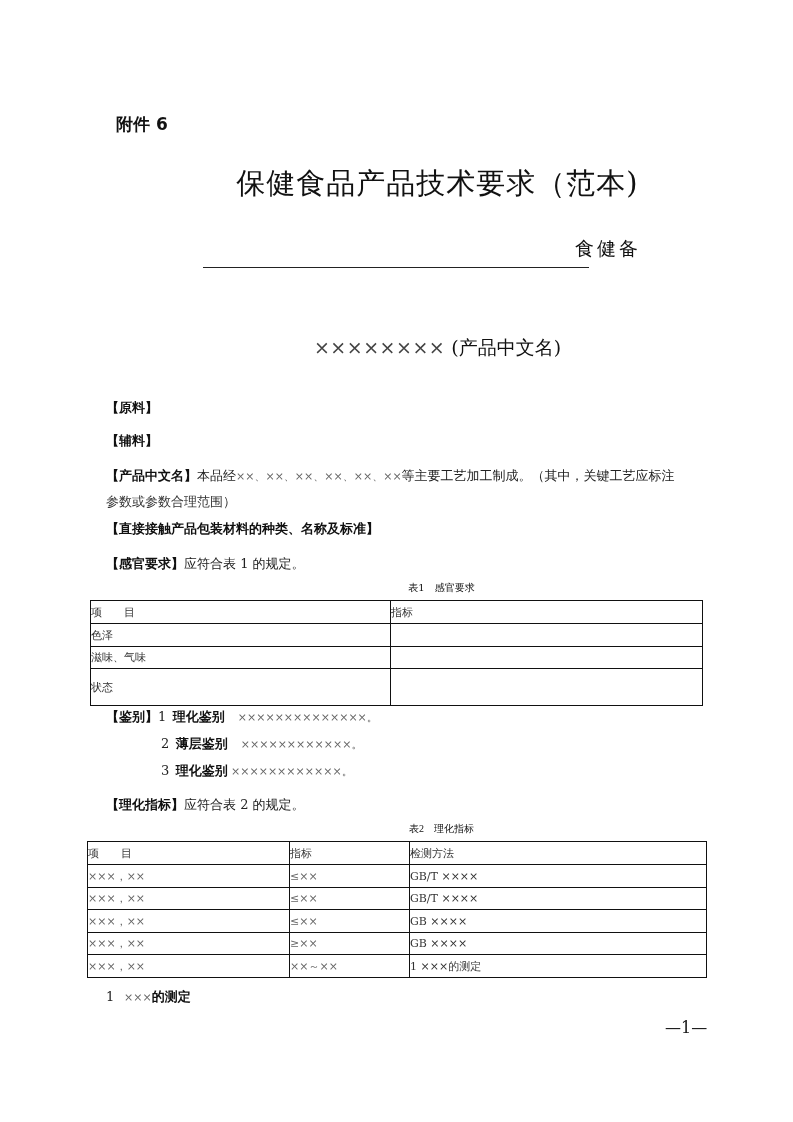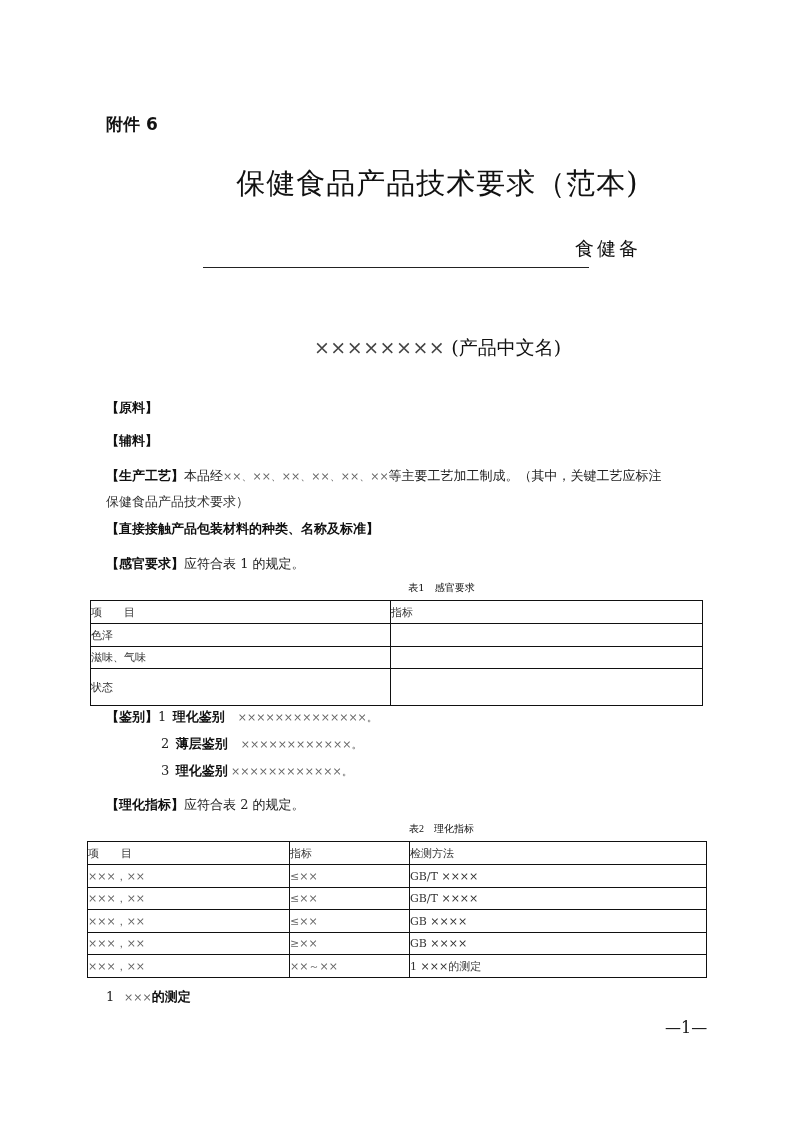--- a/index.html
+++ b/index.html
@@ -1,21 +1,21 @@
 <!DOCTYPE html>
 <html><head>
 <meta charset="utf-8">
 <style>
   html, body { margin: 0; padding: 0; background: #ffffff; }
   body { width: 793px; height: 1122px; position: relative; overflow: hidden; color: #111; }
   .serif { font-family: "DejaVu Serif", "Liberation Serif", serif; padding-left: 41px; }
   .sans { font-family: "DejaVu Sans", "Liberation Sans", sans-serif; }
   .abs { position: absolute; white-space: nowrap; }
 
-  .attach { left: 106px; top: 113px; font-size: 17px; font-weight: bold; }
+  .attach { left: 116px; top: 113px; font-size: 17px; font-weight: bold; }
   .title { left: 0; width: 793px; top: 164px; text-align: center; font-size: 29px; letter-spacing: 1px; }
   .reg { left: 534px; top: 236px; font-size: 19px; letter-spacing: 3px; }
   .underline { left: 203px; top: 267px; width: 386px; height: 0; border-top: 1.5px solid #222; }
   .prodname { left: 0; width: 793px; top: 335px; text-align: center; font-size: 19px; }
   .prodname .xx { color: #444; letter-spacing: 0.5px; }
 
   .para { left: 106px; font-size: 13px; }
   .para b { font-family: "DejaVu Sans", "Liberation Sans", sans-serif; font-weight: bold; }
   .para .t { font-family: "DejaVu Serif", "Liberation Serif", serif; color: #222; }
   .para .g { color: #666; font-size: 11px; }
@@ -45,24 +45,24 @@
 
 <div class="abs para" style="top:399px;">
   <b>【原料】</b>
 </div>
 
 <div class="abs para" style="top:432px;">
   <b>【辅料】</b>
 </div>
 
 <div class="abs para" style="top:467px;">
-  <b>【生产工艺】</b><span class="t">本品经</span><span class="t g">××、××、××、××、××、××</span><span class="t">等主要工艺加工制成。（其中，关键工艺应标注</span>
+  <b>【产品中文名】</b><span class="t">本品经</span><span class="t g">××、××、××、××、××、××</span><span class="t">等主要工艺加工制成。（其中，关键工艺应标注</span>
 </div>
 <div class="abs para" style="top:493px; left:106px;">
-  <span class="t" style="color:#333;">保健食品产品技术要求）</span>
+  <span class="t" style="color:#333;">参数或参数合理范围）</span>
 </div>
 
 <div class="abs para" style="top:520px;">
   <b>【直接接触产品包装材料的种类、名称及标准】</b>
 </div>
 
 <div class="abs para" style="top:555px;">
   <b>【感官要求】</b><span class="t">应符合表 1 的规定。</span>
 </div>
 

